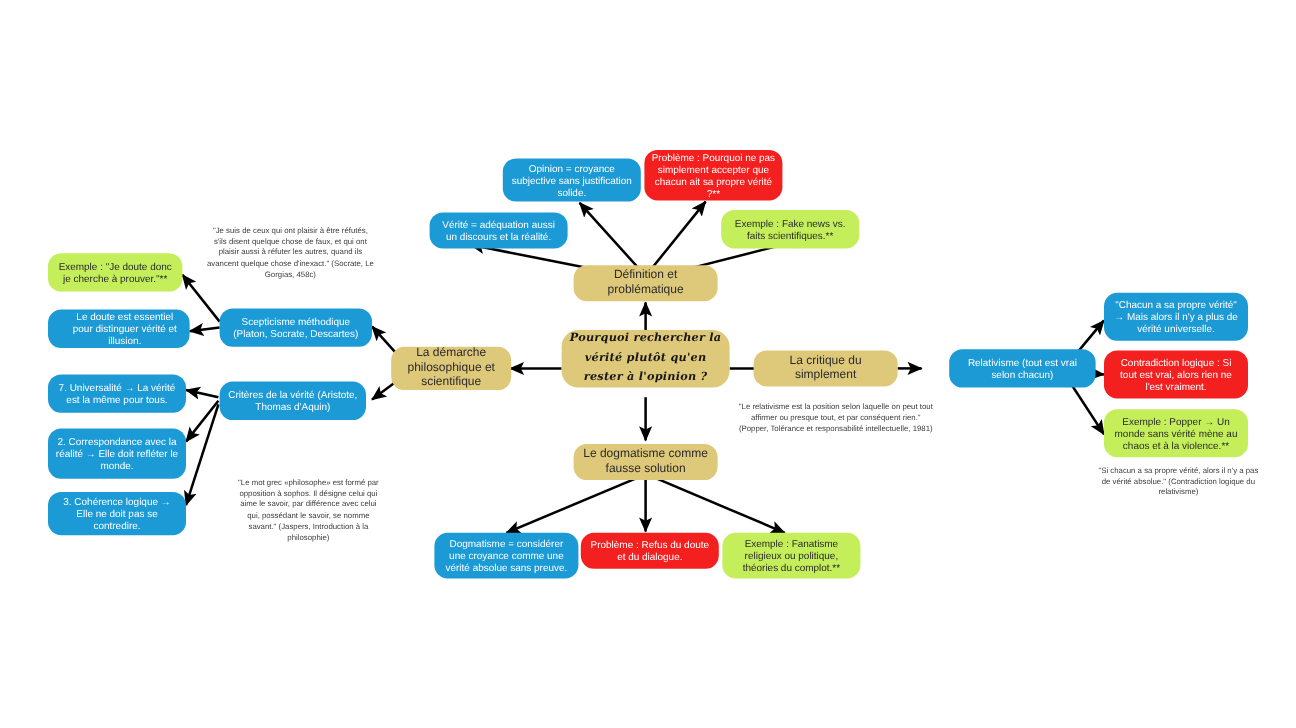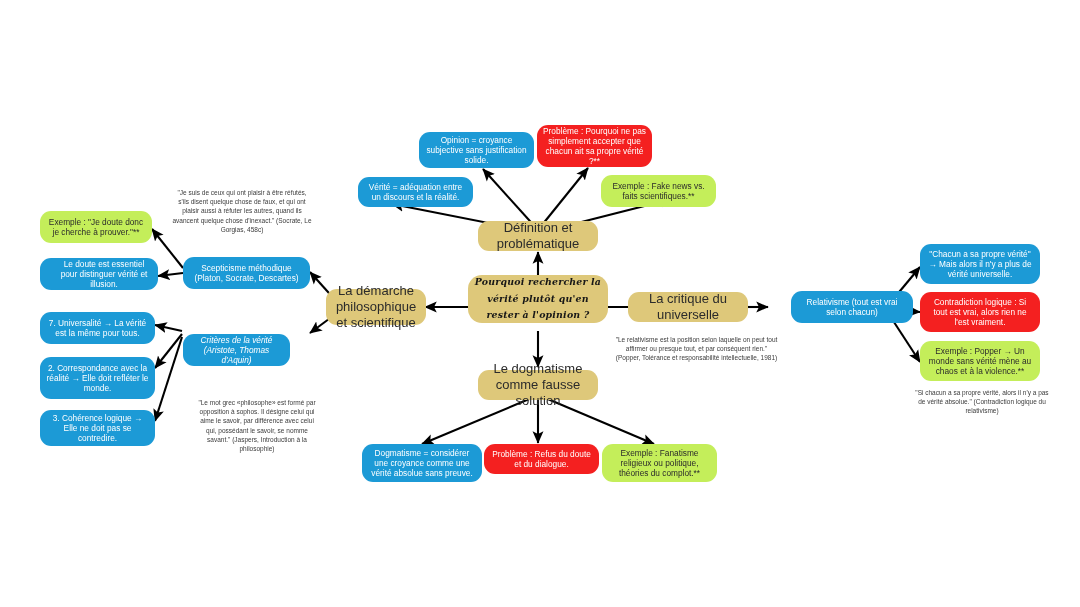--- a/index.html
+++ b/index.html
@@ -11,21 +11,21 @@
   #canvas{position:absolute;left:0;top:0;width:1080px;height:607px;}
   svg.links{position:absolute;left:0;top:0;width:1080px;height:607px;pointer-events:none;}
   .node{
     position:absolute;box-sizing:border-box;
     display:flex;align-items:center;justify-content:center;
     text-align:center;border-radius:11px;
     padding:4px 6px;line-height:1.22;
     z-index:5;
   }
   .node span{display:block;width:100%;}
-  .tan{background:#dec87a;color:#2b2b2b;font-size:13px;}
+  .tan{background:#dec87a;color:#2b2b2b;font-size:10px;}
   .blue{background:#1c9ad6;color:#ffffff;font-size:8.3px;}
   .red{background:#f42020;color:#ffffff;font-size:8.3px;}
   .green{background:#c4ee5a;color:#2b2b2b;font-size:8.3px;}
   .center{
     background:#dec87a;color:#171717;
     font-family:"DejaVu Serif",serif;
     font-style:italic;font-weight:700;
     font-size:9.4px;letter-spacing:.2px;line-height:1.75;
     border-radius:14px;
   }
@@ -89,36 +89,36 @@
 
   <div class="node blue" style="left:419px;top:132px;width:115px;height:36px;">
     <span>Opinion = croyance subjective sans justification solide.</span>
   </div>
 
   <div class="node red" style="left:537px;top:125px;width:115px;height:42px;">
     <span>Problème : Pourquoi ne pas simplement accepter que chacun ait sa propre vérité ?**</span>
   </div>
 
   <div class="node blue" style="left:358px;top:177px;width:115px;height:30px;">
-    <span>Vérité = adéquation entre un discours et la réalité.</span>
+    <span>Vérité = adéquation aussi un discours et la réalité.</span>
   </div>
 
   <div class="node green" style="left:601px;top:175px;width:115px;height:32px;">
     <span>Exemple : Fake news vs. faits scientifiques.**</span>
   </div>
 
   <div class="node tan" style="left:326px;top:289px;width:100px;height:36px;">
     <span>La démarche philosophique et scientifique</span>
   </div>
 
   <div class="node blue" style="left:183px;top:257px;width:127px;height:32px;">
     <span>Scepticisme méthodique (Platon, Socrate, Descartes)</span>
   </div>
 
-  <div class="node blue" style="left:183px;top:334px;width:107px;height:32px;font-style:italic;">
+  <div class="node blue" style="left:183px;top:318px;width:122px;height:32px;">
     <span>Critères de la vérité (Aristote, Thomas d'Aquin)</span>
   </div>
 
   <div class="node green" style="left:40px;top:211px;width:112px;height:32px;">
     <span>Exemple : "Je doute donc je cherche à prouver."**</span>
   </div>
 
   <div class="node blue" style="left:40px;top:258px;width:118px;height:32px;padding-left:16px;">
     <span>Le doute est essentiel pour distinguer vérité et illusion.</span>
   </div>
@@ -129,21 +129,21 @@
 
   <div class="node blue" style="left:40px;top:357px;width:115px;height:42px;">
     <span>2. Correspondance avec la réalité → Elle doit refléter le monde.</span>
   </div>
 
   <div class="node blue" style="left:40px;top:410px;width:115px;height:36px;">
     <span>3. Cohérence logique → Elle ne doit pas se contredire.</span>
   </div>
 
   <div class="node tan" style="left:628px;top:292px;width:120px;height:30px;">
-    <span>La critique du universelle</span>
+    <span>La critique du simplement</span>
   </div>
 
   <div class="node blue" style="left:768px;top:291px;width:122px;height:32px;margin-left:23px;">
     <span>Relativisme (tout est vrai selon chacun)</span>
   </div>
 
   <div class="node blue" style="left:920px;top:244px;width:120px;height:40px;">
     <span>"Chacun a sa propre vérité" → Mais alors il n'y a plus de vérité universelle.</span>
   </div>
 

